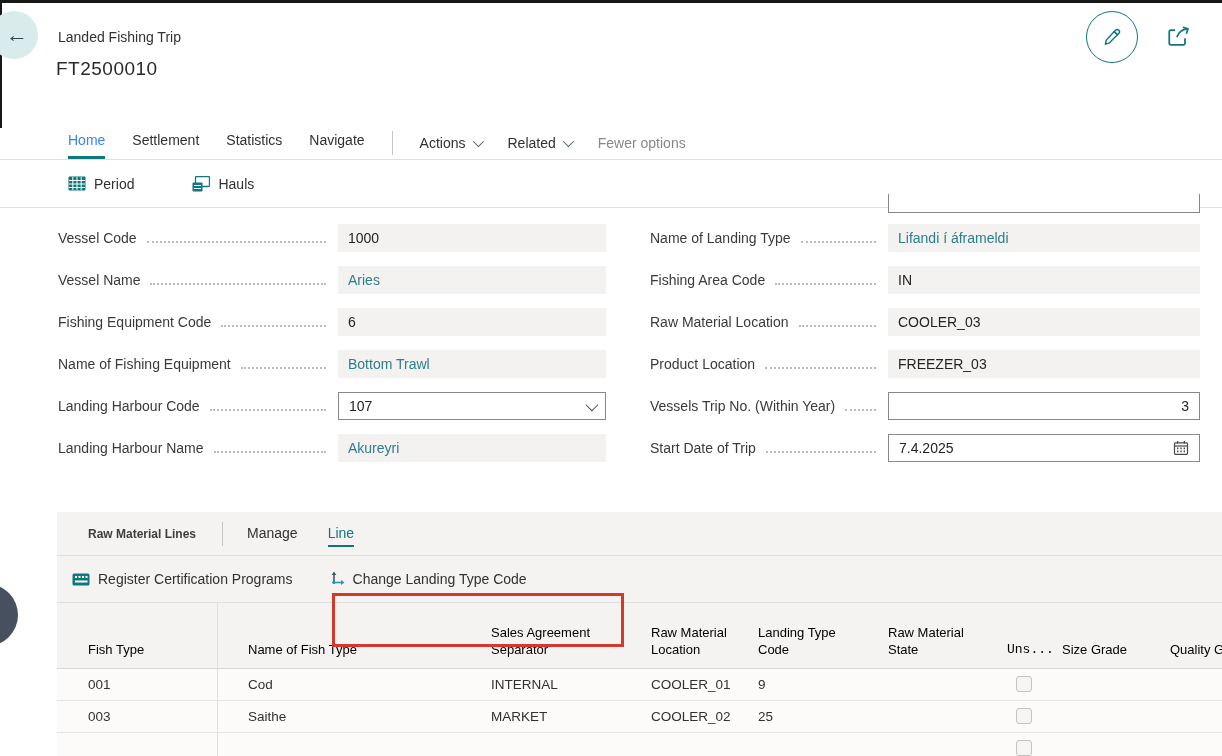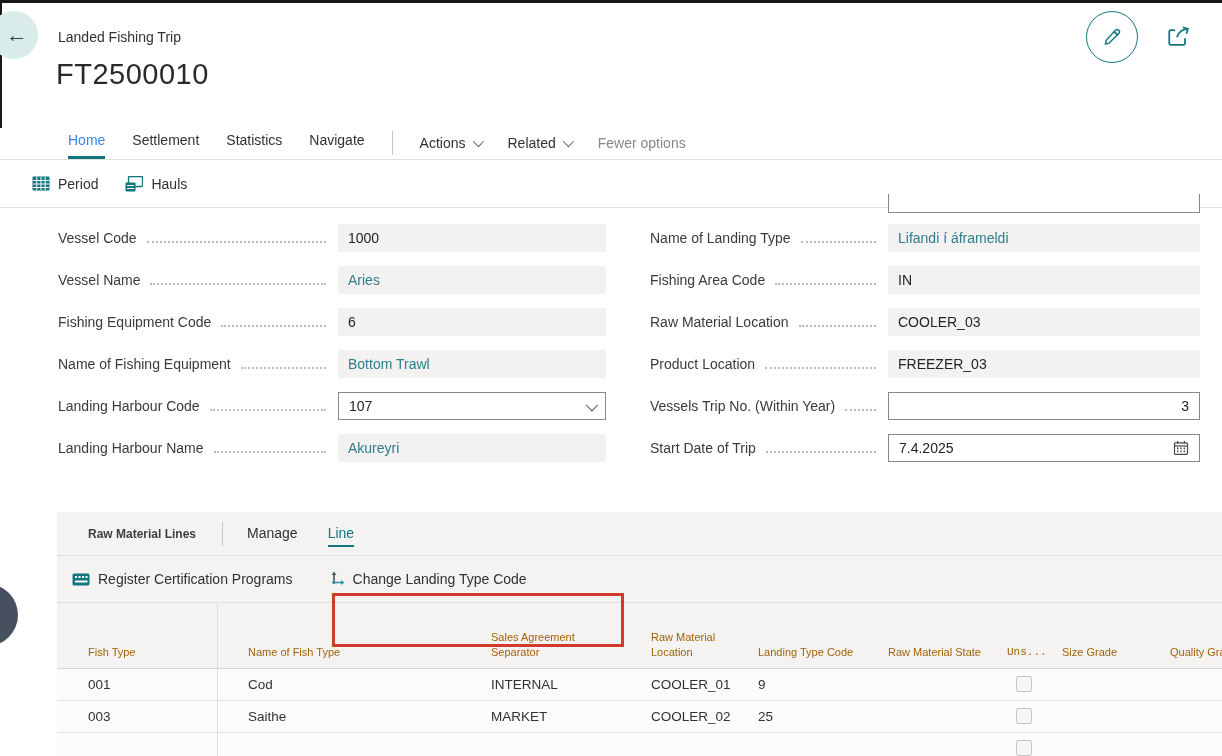--- a/index.html
+++ b/index.html
@@ -7,39 +7,39 @@
        font-family:"Liberation Sans",sans-serif;color:#323130;}
   .abs{position:absolute;}
   .topstrip{left:0;top:0;right:0;height:3px;background:#181818;}
   .leftstrip{left:0;top:0;width:2px;height:128px;background:#181818;}
 
   
   .back-circle{left:-10px;top:11px;width:48px;height:48px;border-radius:50%;background:#d9eceb;
       display:flex;align-items:center;justify-content:center;cursor:pointer;}
   .back-arrow{font-size:22px;color:#30494c;margin-left:6px;}
   .caption{left:58px;top:29px;font-size:14px;color:#323130;}
-  .page-title{left:56px;top:58px;font-size:29px;font-weight:300;letter-spacing:.5px;color:#2b2a29;}
+  .page-title{left:56px;top:58px;font-size:19px;font-weight:300;letter-spacing:.5px;color:#2b2a29;}
   .edit-circle{left:1086px;top:11px;width:50px;height:50px;border:1.5px solid #11767d;border-radius:50%;
       display:flex;align-items:center;justify-content:center;cursor:pointer;background:#fff;}
   .share-btn{left:1164px;top:22px;cursor:pointer;}
 
   
   .ribbon{left:0;top:126px;right:0;height:34px;border-bottom:1px solid #e1dfdd;
       display:flex;align-items:flex-end;padding-left:68px;gap:27px;font-size:14px;box-sizing:border-box;}
   .rtab{padding-bottom:8px;cursor:pointer;border-bottom:3px solid transparent;}
   .rtab.active{color:#3b82f6;border-bottom-color:#11767d;}
   .rdivider{width:1px;height:24px;background:#c8c6c4;margin:0 0 4px 0;}
   .rmenu{display:flex;align-items:center;gap:7px;padding-bottom:8px;cursor:pointer;}
   .chev{display:inline-block;width:7px;height:7px;border-right:1.4px solid #51646e;
         border-bottom:1.4px solid #51646e;transform:rotate(45deg) translateY(-2px);}
   .fewer{color:#8a8886;padding-bottom:8px;cursor:pointer;}
 
   
   .actionbar{left:0;top:160px;right:0;height:48px;border-bottom:1px solid #e1dfdd;
-      display:flex;align-items:center;padding-left:32px;gap:27px;font-size:14px;box-sizing:border-box;}
+      display:flex;align-items:center;padding-left:68px;gap:58px;font-size:14px;box-sizing:border-box;}
   .abitem{display:flex;align-items:center;gap:8px;cursor:pointer;}
 
   
   .partial-input{left:888px;top:194px;width:312px;height:19px;background:#fff;box-sizing:border-box;
       border:1px solid #8a8886;border-top:none;z-index:3;}
 
   
   .fcol{position:absolute;top:224px;}
   .fcol.left{left:58px;width:548px;}
   .fcol.right{left:650px;width:550px;}
@@ -69,21 +69,21 @@
   .ptab.active{color:#11767d;border-bottom-color:#11767d;}
   .part-toolbar{position:relative;height:47px;background:#f4f3f2;border-bottom:1px solid #e1dfdd;
       display:flex;align-items:center;padding-left:15px;box-sizing:border-box;font-size:14px;}
   .ptitem{display:flex;align-items:center;gap:8px;cursor:pointer;}
   .ptitem.second{margin-left:36px;}
   .redbox{position:absolute;left:275px;top:37px;width:292px;height:54px;border:3px solid #d23a2c;
       box-sizing:border-box;z-index:6;pointer-events:none;}
 
   
   .thead{position:relative;height:65px;background:#f4f3f2;border-bottom:1px solid #d8d6d4;}
-  .hc{position:absolute;bottom:9px;font-size:11px;color:#a16207;line-height:1.3;white-space:normal;}
+  .hc{position:absolute;bottom:9px;font-size:13px;color:#000000;line-height:1.3;white-space:normal;}
   .hc.nowrap{white-space:nowrap;}
   .trow{position:relative;height:31px;border-bottom:1px solid #e6e4e2;background:#fcfbfa;}
   .tc{position:absolute;top:0;height:31px;display:flex;align-items:center;font-size:13.5px;
       color:#323130;white-space:nowrap;overflow:hidden;}
   .cx1{left:31px;width:115px;} .cx2{left:191px;width:235px;} .cx3{left:434px;width:115px;}
   .cx4{left:594px;width:96px;} .cx5{left:701px;width:100px;} .cx6{left:831px;width:105px;}
   .cx7{left:950px;width:45px;font-family:Liberation Mono, monospace;} .cx8{left:1005px;width:95px;} .cx9{left:1113px;width:200px;}
   .vline{position:absolute;left:160px;top:91px;bottom:0;width:1px;background:#e1dfdd;}
   .cbx{position:absolute;left:959px;top:7px;width:16px;height:16px;border:1px solid #c6c4c2;
       border-radius:3px;background:#f6f5f4;box-sizing:border-box;cursor:pointer;}

